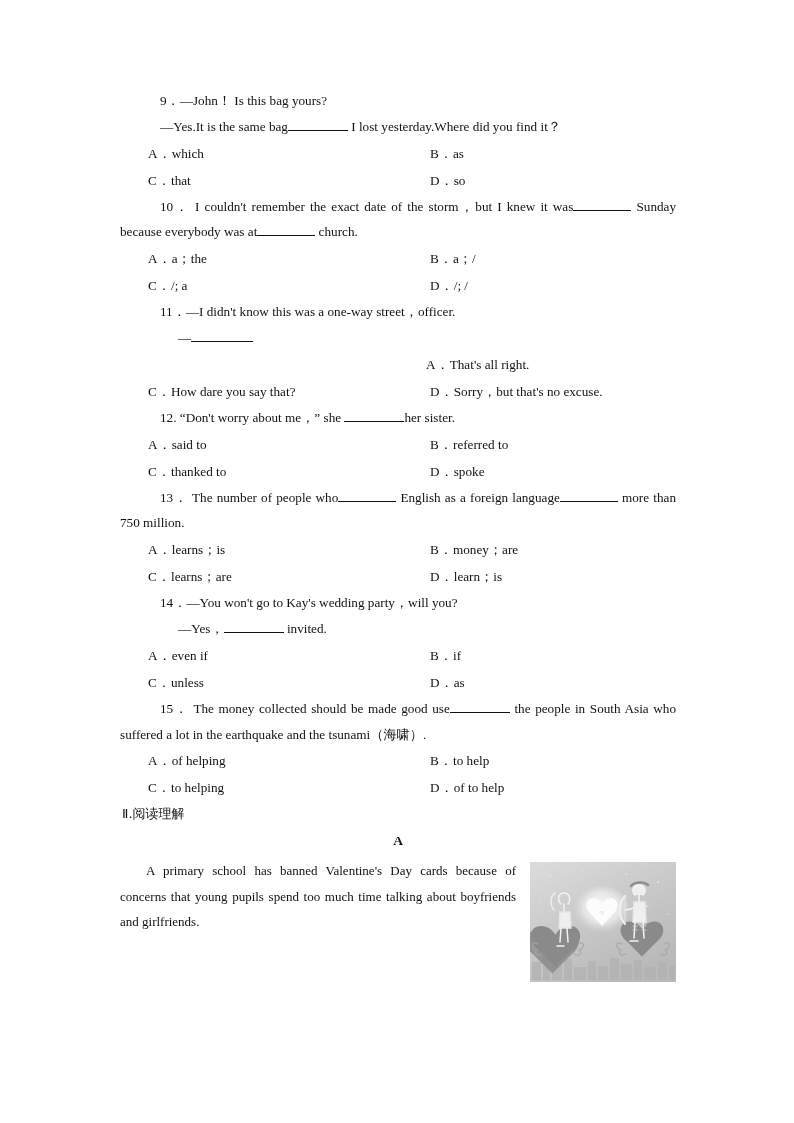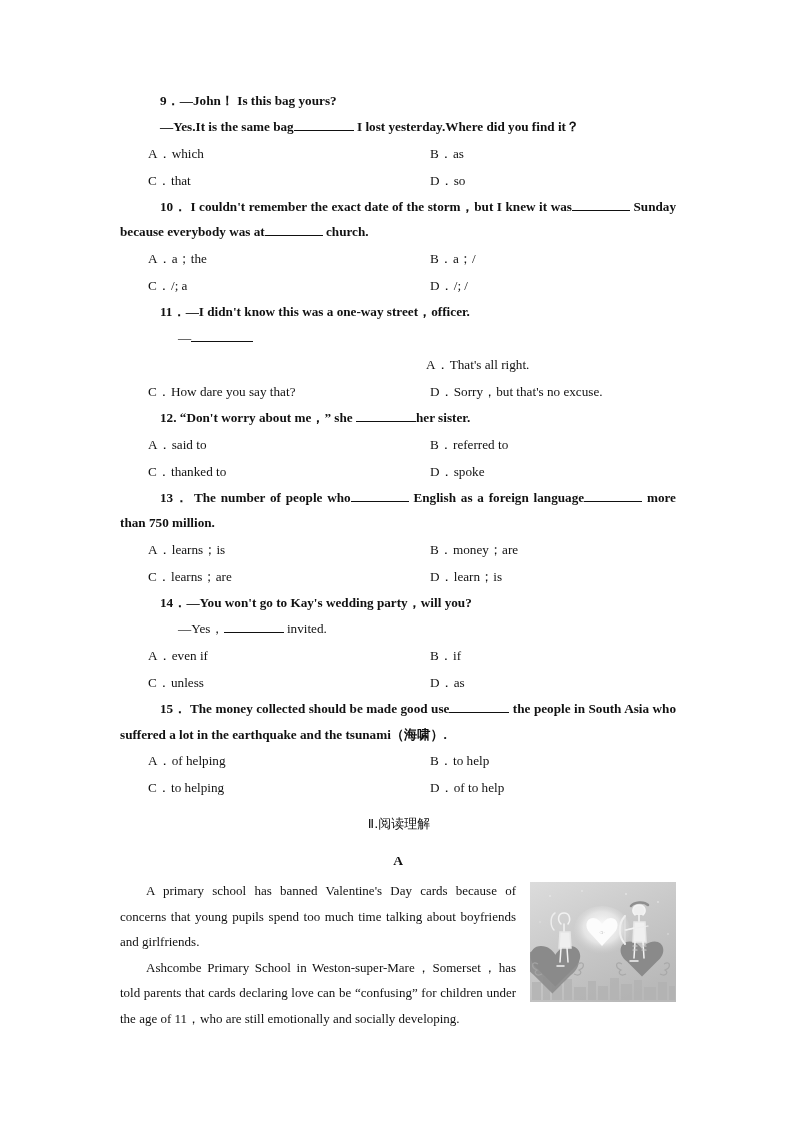--- a/index.html
+++ b/index.html
@@ -31,21 +31,20 @@
   .q-line {
     font-size: 13.2px;
     line-height: 25.8px;
     text-align: justify;
     text-justify: inter-word;
     margin: 0;
     white-space: normal;
   }
   .q-line.indent2 {
     text-indent: 40px;
-    font-weight: bold;
   }
   .blank {
     display: inline-block;
     border-bottom: 1px solid #111;
     vertical-align: baseline;
   }
   .blank.w60 { width: 60px; }
   .blank.w58 { width: 58px; }
   .blank.w62 { width: 62px; }
   .opts {
@@ -58,24 +57,23 @@
   .opt-col {
     width: 50%;
     box-sizing: border-box;
   }
   .opt-col.left { padding-left: 28px; }
   .opt-col.right { padding-left: 32px; }
   .optlabel { letter-spacing: 0.5px; }
   .sect-head {
     font-size: 13px;
     line-height: 26px;
-    margin: 10px;
+    margin: 0;
     padding-left: 2px;
     font-family: "DejaVu Sans", "Liberation Sans", sans-serif;
-    text-align: center;
   }
   .passage-title {
     text-align: center;
     font-weight: bold;
     font-size: 13.5px;
     line-height: 28px;
     margin: 0;
     padding-right: 0px;
   }
   .reading-wrap {
@@ -292,17 +290,16 @@
             <circle cx="20" cy="14" r="1"></circle>
             <circle cx="52" cy="9" r="0.9"></circle>
             <circle cx="96" cy="12" r="1"></circle>
             <circle cx="128" cy="20" r="0.9"></circle>
             <circle cx="10" cy="40" r="0.8"></circle>
             <circle cx="138" cy="52" r="0.8"></circle>
           </g>
         </svg>
       </div>
       <p class="p-read">A primary school has banned Valentine's Day cards because of concerns that young pupils spend too much time talking about boyfriends and girlfriends.</p>
-      <p class="p-read">Ashcombe Primary School in Weston-super-Mare，Somerset，has told parents that cards declaring love can be “confusing” for children under the age of 11，who are still emotionally and socially developing.</p>
     </div>
 
   </div>
 </div>
 
 </body></html>

